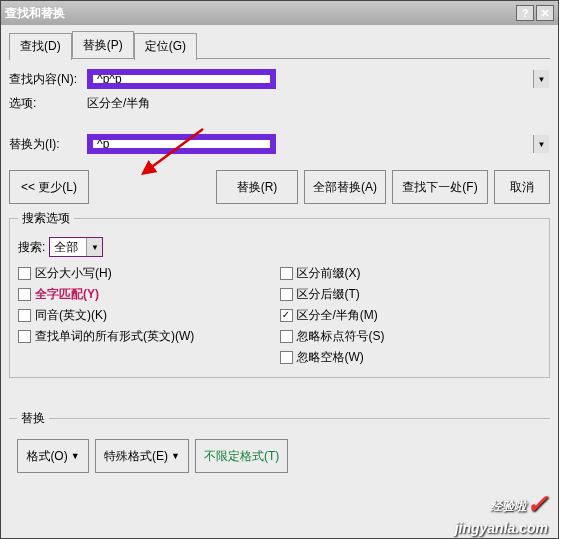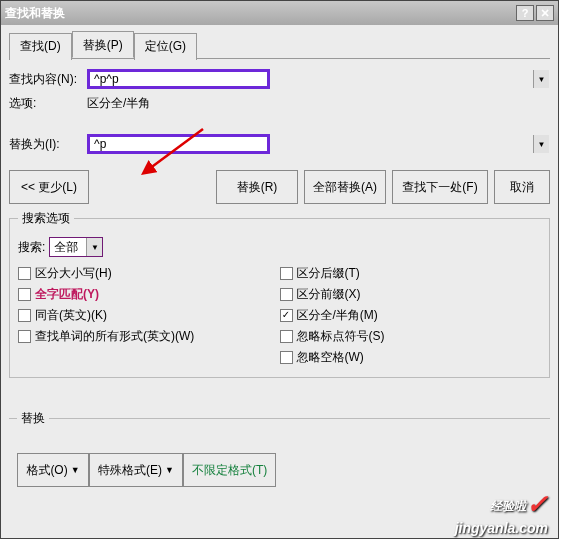--- a/index.html
+++ b/index.html
@@ -9,21 +9,21 @@
 .titlebar-text { color: #fff; font-weight: bold; flex: 1; }
 .titlebar-btns { display: flex; gap: 2px; }
 .tb-btn { width: 18px; height: 16px; background: #ddd; border: 1px solid #666; display: flex; align-items: center; justify-content: center; font-size: 11px; font-weight: bold; cursor: default; }
 .content { padding: 6px 8px 4px 8px; }
 .tabs { display: flex; border-bottom: 1px solid #999; margin-bottom: 10px; position: relative; }
 .tab { padding: 4px 10px 3px 10px; border: 1px solid #999; border-bottom: none; background: #ececec; position: relative; top: 1px; cursor: default; }
 .tab.active { background: #ececec; border-bottom: 1px solid #ececec; top: 0; padding-top:5px; z-index:1;}
 .tab:not(.active){ top:2px; }
 .row { display: flex; align-items: center; margin-bottom: 6px; }
 .label { width: 78px; }
-.input-text { flex: 1; height: 20px; border: 3px solid #6d28d9; background: #fff; padding: 0 18px 0 4px; }
+.input-text { flex: 1; height: 20px; border: 6px solid #6d28d9; background: #fff; padding: 0 18px 0 4px; }
 .input-wrap { flex: 1; position: relative; }
 .dropdown-arrow { position: absolute; right: 1px; top: 1px; width: 16px; height: 18px; background: #e1e1e1; border-left: 1px solid #999; display: flex; align-items: center; justify-content: center; font-size: 8px; }
 .gap { height: 20px; }
 .btnrow { display: flex; gap: 0; margin-top: 16px; margin-bottom: 6px; align-items:center; }
 .btn { height: 22px; border: 1px solid #888; background: #ececec; padding: 16px 8px; display: inline-flex; align-items: center; justify-content: center; cursor: default; white-space: nowrap; min-width:82px;}
 .btn.small{ min-width:80px; }
 .btn.disabled { color: #15803d; }
 .btn .arrow-down { font-size: 9px; margin-left: 3px; }
 fieldset.group { border: 1px solid #bbb; border-top:1px solid #bbb; padding: 6px 8px 8px 8px; margin-top: 4px; }
 fieldset.group legend { padding: 0 4px; }
@@ -31,21 +31,21 @@
 .select-wrap { position:relative; display:inline-block; }
 .select-box { width: 54px; height: 20px; border:1px solid #701a75; background:#fff; padding:0 16px 0 4px; display:inline-flex; align-items:center;}
 .select-arr { position:absolute; right:1px; top:1px; width:16px; height:18px; background:#e1e1e1; border-left:1px solid #999; display:flex;align-items:center;justify-content:center;font-size:8px;}
 .cols { display:flex; margin-top:4px; }
 .col { flex:1; }
 .chk-row { display:flex; align-items:center; margin: 3px 0; height:18px; }
 .chk { width:13px; height:13px; border:1px solid #7a7a7a; background:#fff; margin-right:4px; display:inline-flex; align-items:center; justify-content:center; font-size:10px; line-height:1;}
 .chk.checked::before { content:"✓"; font-size:10px; color:#000; }
 .chk-label.disabled { color:#be185d;font-weight:bold; }
 .replace-group { margin-top: 6px; }
-.replace-btns { display:flex; margin-top:20px; }
+.replace-btns { display:flex; gap:6px; margin-top:6px; }
 .arrow-annot { position:absolute; left:140px; top:100px; width:70px; height:60px; pointer-events:none; }
 .watermark { position:absolute; right:10px; bottom:2px; text-align:right; color:#fff; font-style:italic; font-weight:bold; }
 .watermark .t1{ font-size:20px; text-shadow:1px 1px 2px #000;}
 .watermark .t2{ font-size:14px; text-shadow:1px 1px 2px #000; font-style:italic;}
 .watermark .chk-mark{ color:#e33; font-size:26px; vertical-align:middle;}
 </style>
 </head>
 <body>
 
 <div class="window">
@@ -140,25 +140,25 @@
               <span class="chk-label">同音(英文)(K)</span>
             </div>
           <div class="chk-row">
               <span class="chk"></span>
               <span class="chk-label">查找单词的所有形式(英文)(W)</span>
             </div>
         </div>
         <div class="col">
           <div class="chk-row">
               <span class="chk"></span>
-              <span class="chk-label">区分后缀(T)</span>
+              <span class="chk-label">区分前缀(X)</span>
             </div>
           <div class="chk-row">
               <span class="chk"></span>
-              <span class="chk-label">区分前缀(X)</span>
+              <span class="chk-label">区分后缀(T)</span>
             </div>
           <div class="chk-row">
               <span class="chk checked"></span>
               <span class="chk-label">区分全/半角(M)</span>
             </div>
           <div class="chk-row">
               <span class="chk"></span>
               <span class="chk-label">忽略标点符号(S)</span>
             </div>
           <div class="chk-row">

